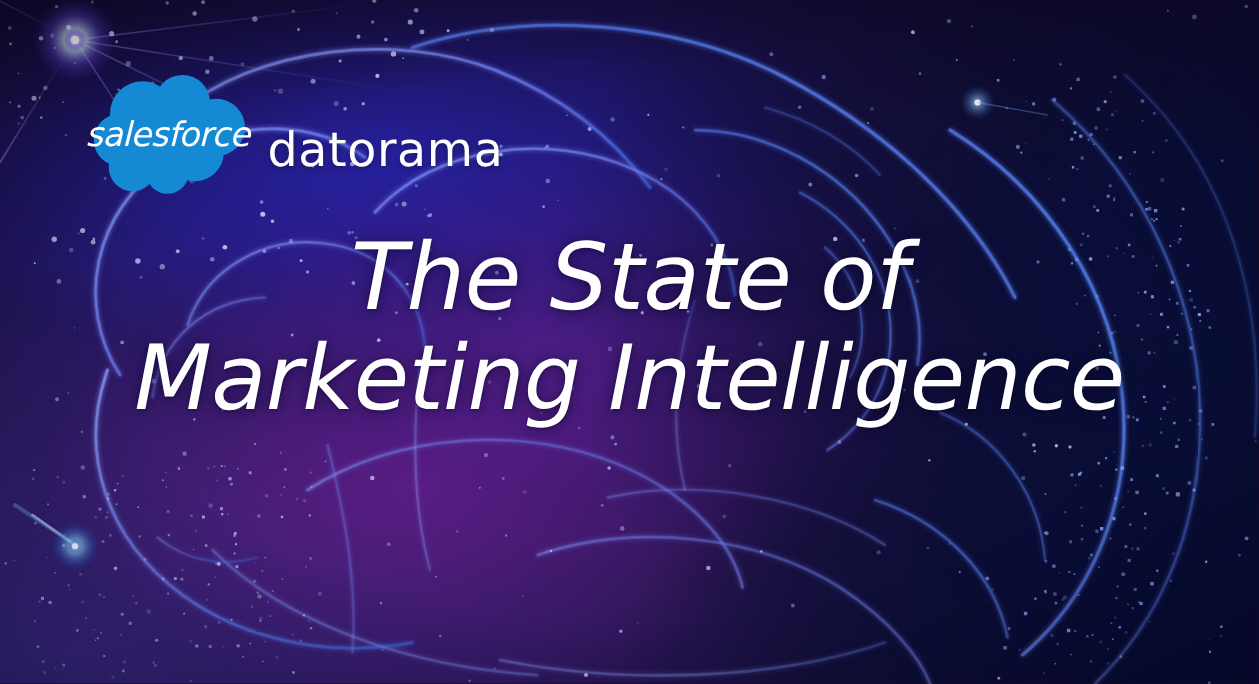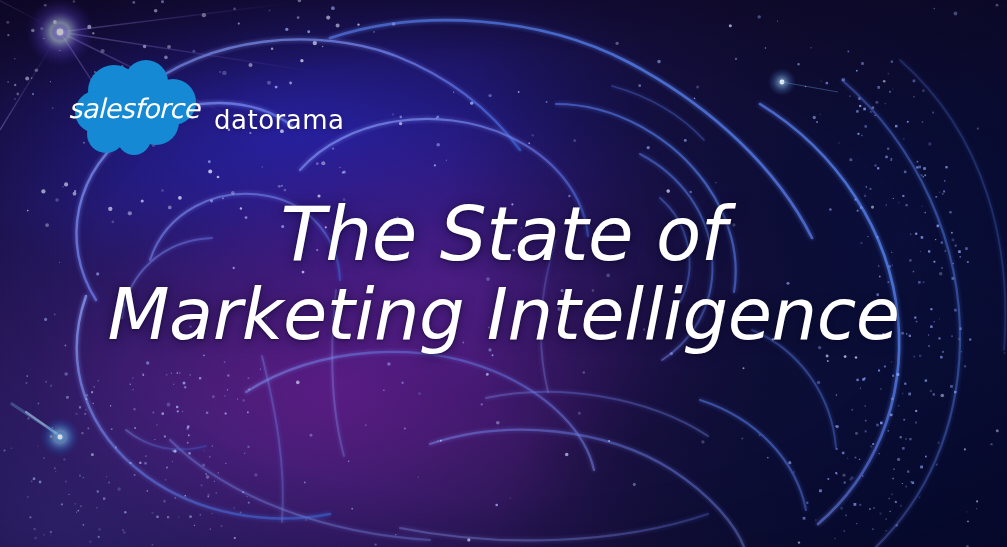--- a/index.html
+++ b/index.html
@@ -80,35 +80,35 @@
     color:#ffffff;
     font-size:27px;
     font-weight:400;
     letter-spacing:-0.6px;
     font-style:italic;
     transform:translate(1px,1px) skewX(-3deg);
     font-family:"DejaVu Sans", sans-serif;
   }
   #datorama-wordmark{
     color:#ffffff;
-    font-size:26px;
+    font-size:38px;
     font-weight:400;
     letter-spacing:0.5px;
     font-family:"DejaVu Sans", sans-serif;
     transform:translateY(-3px);
     text-shadow:0 1px 5px rgba(0,0,0,0.30);
     margin-top:31px;
   }
 
   
   #headline{
     position:absolute;
     left:0;
     right:0;
-    top:198px;
+    top:186px;
     z-index:8;
     text-align:center;
     color:#ffffff;
     font-family:"DejaVu Sans", sans-serif;
     font-style:italic;
     font-weight:400;
     line-height:0.98;
     letter-spacing:-0.5px;
     text-shadow:0 2px 12px rgba(10,4,40,0.55), 0 1px 3px rgba(10,4,40,0.45);
     pointer-events:none;

